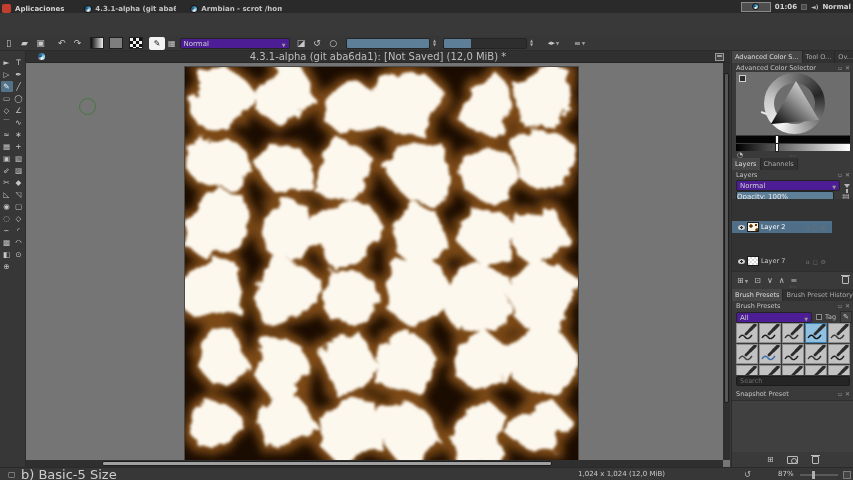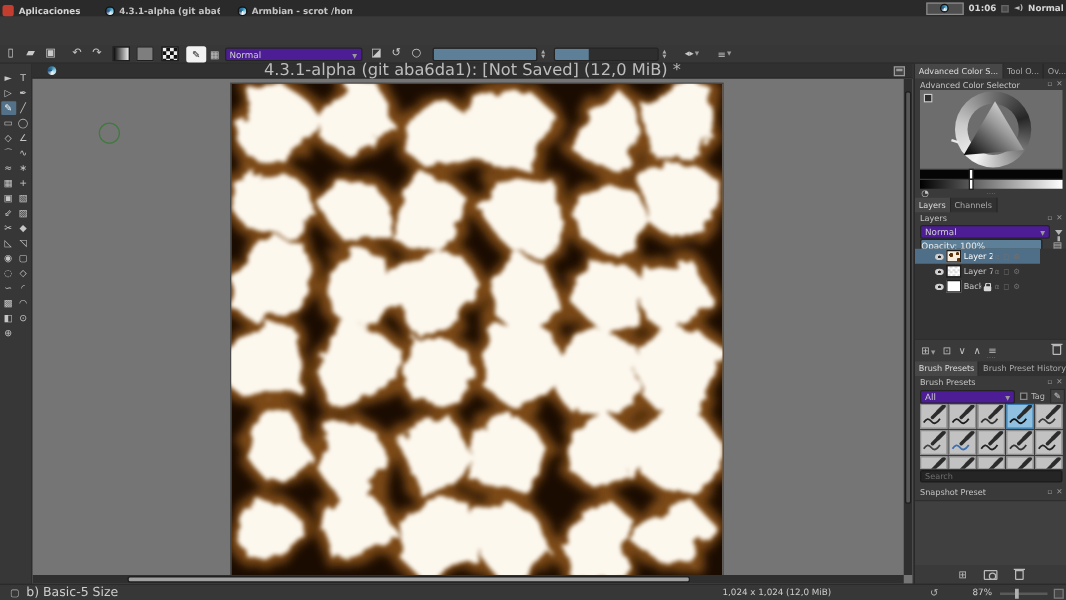--- a/index.html
+++ b/index.html
@@ -77,21 +77,21 @@
   .tool{width:12px;height:11px;display:flex;align-items:center;justify-content:center;
         font-size:7.5px;color:#c6c6c6;}
   .tool.active{background:#53728a;border-radius:1px;color:#fff;}
 
   
   #subwindow-bar{position:absolute;left:26px;top:51px;width:704px;height:12px;background:#303030;
                  border-bottom:1px solid #272727;}
   #subwindow-icon{position:absolute;left:12px;top:2px;width:7px;height:7px;border-radius:50%;
                   background:conic-gradient(#2e7fa5,#9bd4ea,#f4f7f8,#23517d,#2e7fa5);}
   #subwindow-title{position:absolute;left:0;right:0;top:0;height:12px;line-height:12px;
-                   text-align:center;font-size:13px;color:#bdbdbd;}
+                   text-align:center;font-size:10px;color:#bdbdbd;}
   #subwindow-restore{position:absolute;right:6px;top:2px;width:9px;height:8px;border:1px solid #9a9a9a;
                      background:#444;}
   #subwindow-restore i{display:block;margin:1px;height:2px;background:#9a9a9a;}
 
   
   #viewport{position:absolute;left:26px;top:63px;width:704px;height:404px;background:#757575;overflow:hidden;}
   #canvas-image{position:absolute;left:159px;top:4px;width:393px;height:394px;box-shadow:0 0 0 1px #4a4a4a;}
   #brush-cursor{position:absolute;left:53px;top:35px;width:17px;height:17px;border:1.5px solid #41793f;
                 border-radius:50%;}
   #hscroll{position:absolute;left:0;top:397px;width:697px;height:7px;background:#2f2f2f;}
@@ -129,21 +129,21 @@
   #blend-combo-l{position:absolute;left:4px;top:129px;width:104px;}
   #filter-btn{position:absolute;left:110px;top:129px;width:10px;height:11px;display:flex;align-items:center;
               justify-content:center;}
   .funnel{width:0;height:0;border-left:3px solid transparent;border-right:3px solid transparent;
           border-top:4px solid #b5b5b5;position:relative;}
   .funnel::after{content:"";position:absolute;left:-1px;top:-1px;width:2px;height:4px;background:#b5b5b5;top:1px;}
   #opacity-slider-l{position:absolute;left:4px;top:140px;width:98px;}
   #opacity-slider-l .fill{width:100%;}
   #layers-props-btn{position:absolute;left:108px;top:140px;width:12px;height:11px;display:flex;align-items:center;
                     justify-content:center;font-size:8px;color:#bbb;}
-  .layer-row{position:relative;width:100px;height:12px;display:flex;align-items:center;gap:2px;padding:0 16px;}
+  .layer-row{position:relative;width:100px;height:12px;display:flex;align-items:center;gap:2px;padding:0 6px;margin-top:22px;}
   .layer-row.active{background:#4f6f88;color:#fff;}
   .eye{width:7px;height:5px;border-radius:50%;background:radial-gradient(circle,#2a2a2a 1px,#cfcfcf 1.2px);flex:0 0 auto;}
   .thumb{width:12px;height:10px;border:1px solid #1d1d1d;background:#fff;flex:0 0 auto;}
   .layer-row.thumb-texture .thumb{background-color:#f6efe2;background-image:
       radial-gradient(circle 2.5px at 3px 3px,#5f3408 60%,transparent 70%),
       radial-gradient(circle 2.5px at 9px 7px,#5f3408 60%,transparent 70%),
       radial-gradient(circle 2px at 8px 2px,#5f3408 60%,transparent 70%);}
   .layer-row.thumb-checker .thumb{background:
       repeating-conic-gradient(#dcdcdc 0% 25%, #ffffff 0% 50%);background-size:4px 4px;}
   .layer-name{font-size:6.5px;white-space:nowrap;overflow:hidden;}
@@ -180,21 +180,21 @@
                 justify-content:space-around;padding:0 28px;font-size:8px;color:#c0c0c0;}
   .camera{width:11px;height:8px;border:1px solid #bbb;border-radius:1px;position:relative;}
   .camera::after{content:"";position:absolute;left:3px;top:1px;width:4px;height:4px;border:1px solid #bbb;border-radius:50%;}
   #snap-buttons .trash{margin-left:0;}
 
   
   #statusbar{position:absolute;left:0;top:467px;width:853px;height:13px;background:#373737;
              border-top:1px solid #2a2a2a;font-size:7px;color:#cdcdcd;}
   #statusbar .abs{top:0;height:13px;line-height:13px;white-space:nowrap;}
   #sb-preset-icon{left:8px;font-size:8px;color:#b5b5b5;}
-  #sb-preset{left:21px;font-size:10px;}
+  #sb-preset{left:21px;font-size:13px;}
   #sb-colorinfo{left:218px;}
   #sb-docsize{left:578px;}
   #sb-mem{left:744px;font-size:8px;color:#b5b5b5;}
   #sb-zoom{left:778px;}
   #zoom-slider{position:absolute;left:800px;top:6px;width:38px;height:2px;background:#5a5a5a;}
   #zoom-slider .zthumb{position:absolute;left:12px;top:-3px;width:3px;height:8px;background:#b0b0b0;}
   #canvas-only-btn{position:absolute;left:843px;top:3px;width:8px;height:8px;border:1px solid #7a7a7a;background:#454545;}
 </style>
 </head>
 <body>

